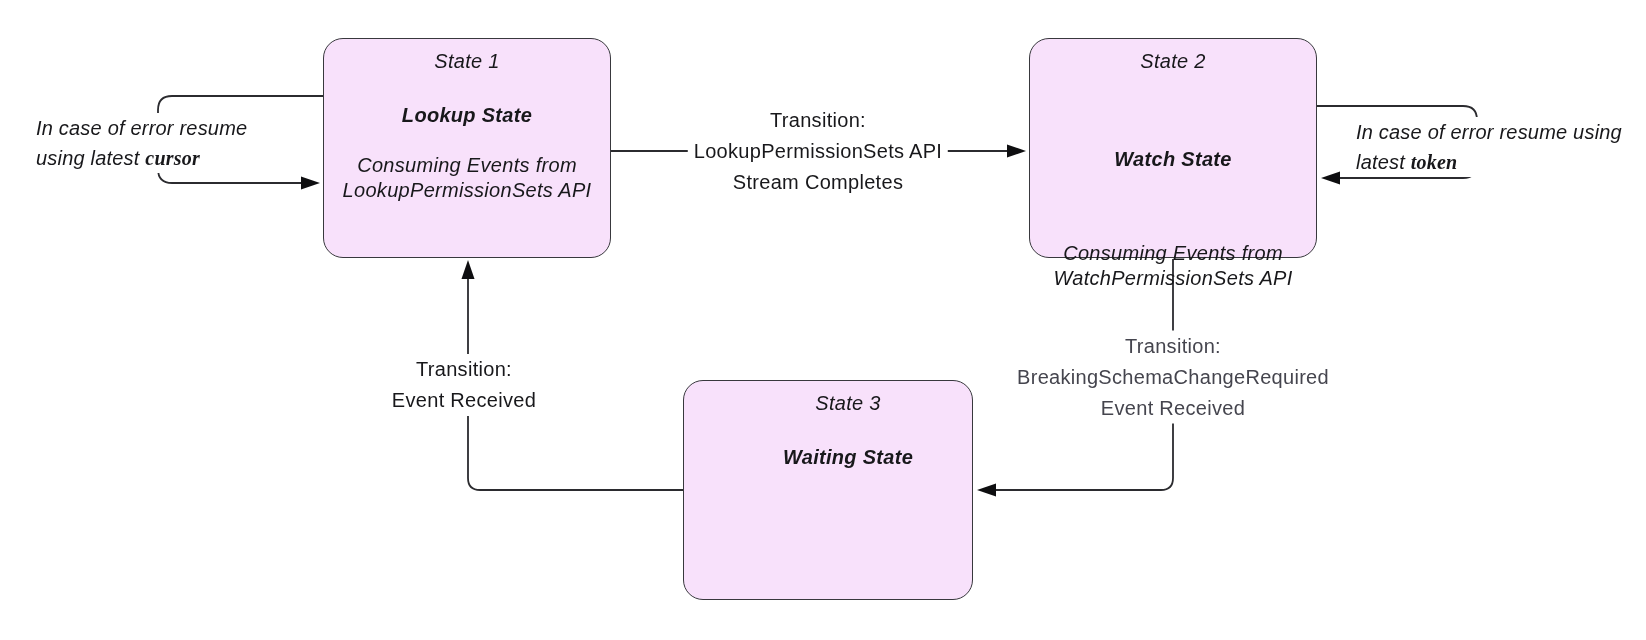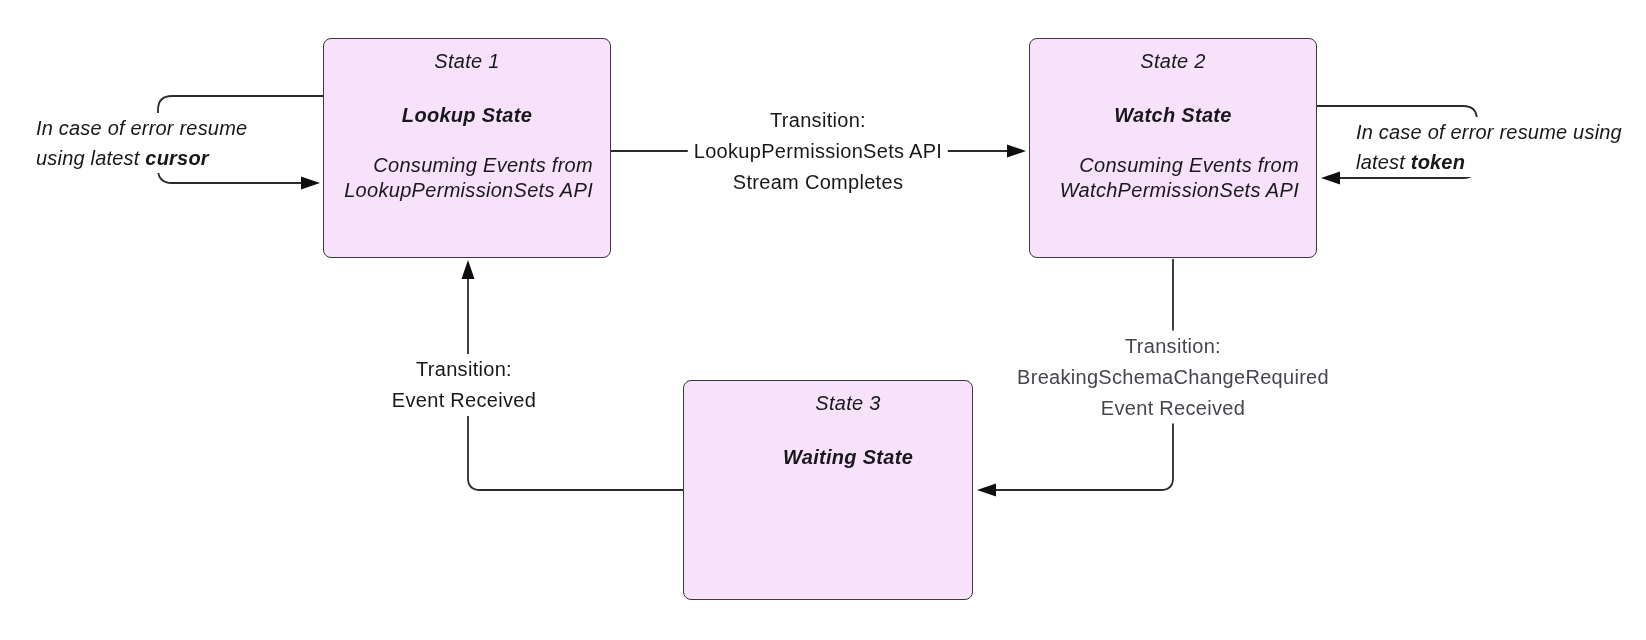--- a/index.html
+++ b/index.html
@@ -11,31 +11,31 @@
     overflow:hidden;
   }
   svg.edges{position:absolute;left:0;top:0;width:1646px;height:640px;}
   svg.edges path{fill:none;stroke:var(--line);stroke-width:1.8px;}
   svg.edges polygon{fill:var(--arrow);stroke:none;}
 
   .state{
     position:absolute;
     background:var(--box-fill);
     border:1.6px solid var(--box-border);
-    border-radius:8px;
+    border-radius:20px;
     box-sizing:border-box;
     display:flex;flex-direction:column;align-items:center;
     text-align:center;
     font-style:italic;
     color:var(--text);
     letter-spacing:0.3px;
   }
   .state .title{margin-top:10px;font-size:20px;line-height:24px;}
   .state .name{margin-top:30px;font-size:20px;line-height:24px;font-weight:700;}
-  .state .desc{margin-top:26px;font-size:20px;line-height:25px;max-width:252px;text-align:right;}
+  .state .desc{margin-top:26px;font-size:20px;line-height:25px;max-width:252px;}
 
   .edge-label{
     position:absolute;
     transform:translate(-50%,-50%);
     background:#ffffff;
     text-align:center;
     font-size:20px;line-height:31px;
     letter-spacing:0.3px;
     color:var(--text);
     padding:0 6px;
@@ -45,21 +45,21 @@
 
   .annotation{
     position:absolute;
     background:#ffffff;
     font-style:italic;
     font-size:20px;line-height:30px;
     letter-spacing:0.2px;
     color:var(--text);
     width:256px;
   }
-  .annotation strong{font-weight:700;}
+  .annotation strong{font-weight:700;font-family:Liberation Serif, serif;}
 </style>
 </head>
 <body>
 
 <div class="canvas">
 
   <svg class="edges" viewBox="0 0 1646 640">
 
     <path d="M 611 151 H 1010"></path>
     <polygon points="1026,151 1007,144.5 1007,157.5"></polygon>
@@ -100,21 +100,21 @@
   <div class="annotation" style="left:1356px;top:117px;width:286px;">
     <span>In case of error resume using latest </span><strong>token</strong>
   </div>
 
   <div class="state" style="left:323px;top:38px;width:288px;height:220px;">
     <div class="title">State 1</div>
     <div class="name">Lookup State</div>
     <div class="desc">Consuming Events from LookupPermissionSets API</div>
   </div>
 
-  <div class="state" style="left:1029px;top:38px;width:288px;height:220px;">
+  <div class="state" style="left:1029px;top:38px;width:288px;height:220px;gap:44px;">
     <div class="title">State 2</div>
     <div class="name">Watch State</div>
     <div class="desc">Consuming Events from WatchPermissionSets API</div>
   </div>
 
   <div class="state" style="left:683px;top:380px;width:290px;height:220px;padding-left:40px;">
     <div class="title">State 3</div>
     <div class="name">Waiting State</div>
   </div>
 

